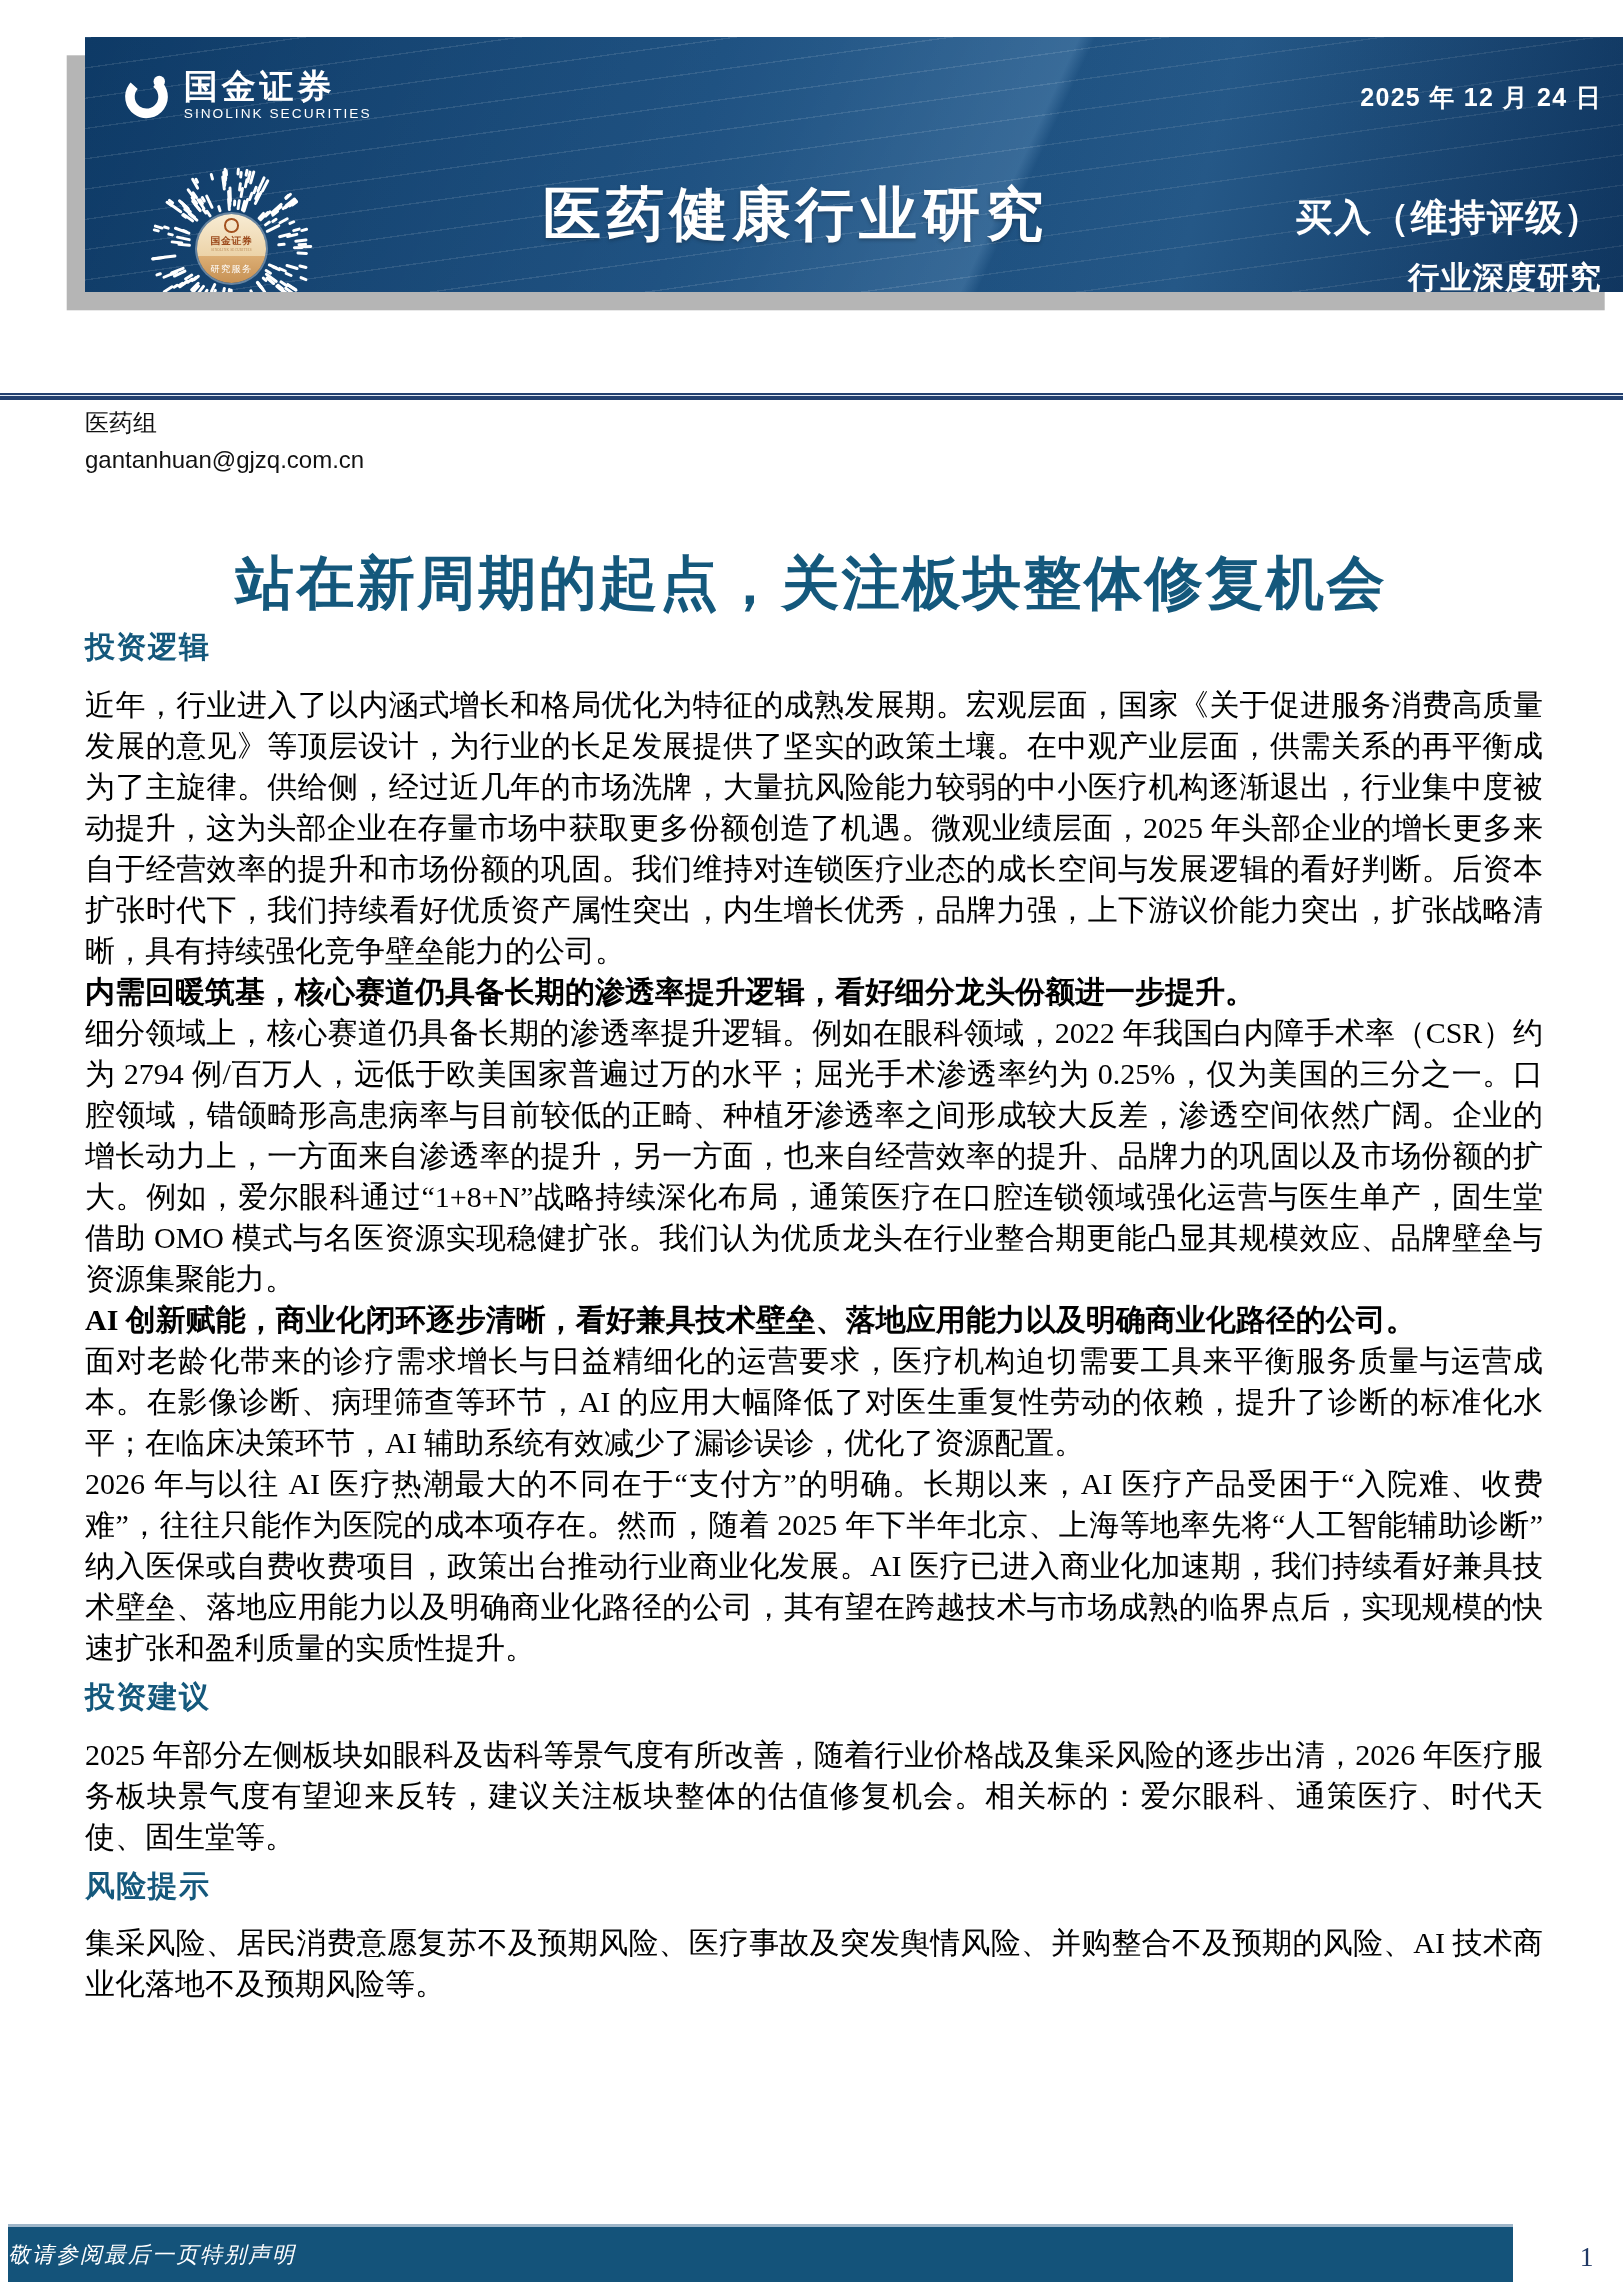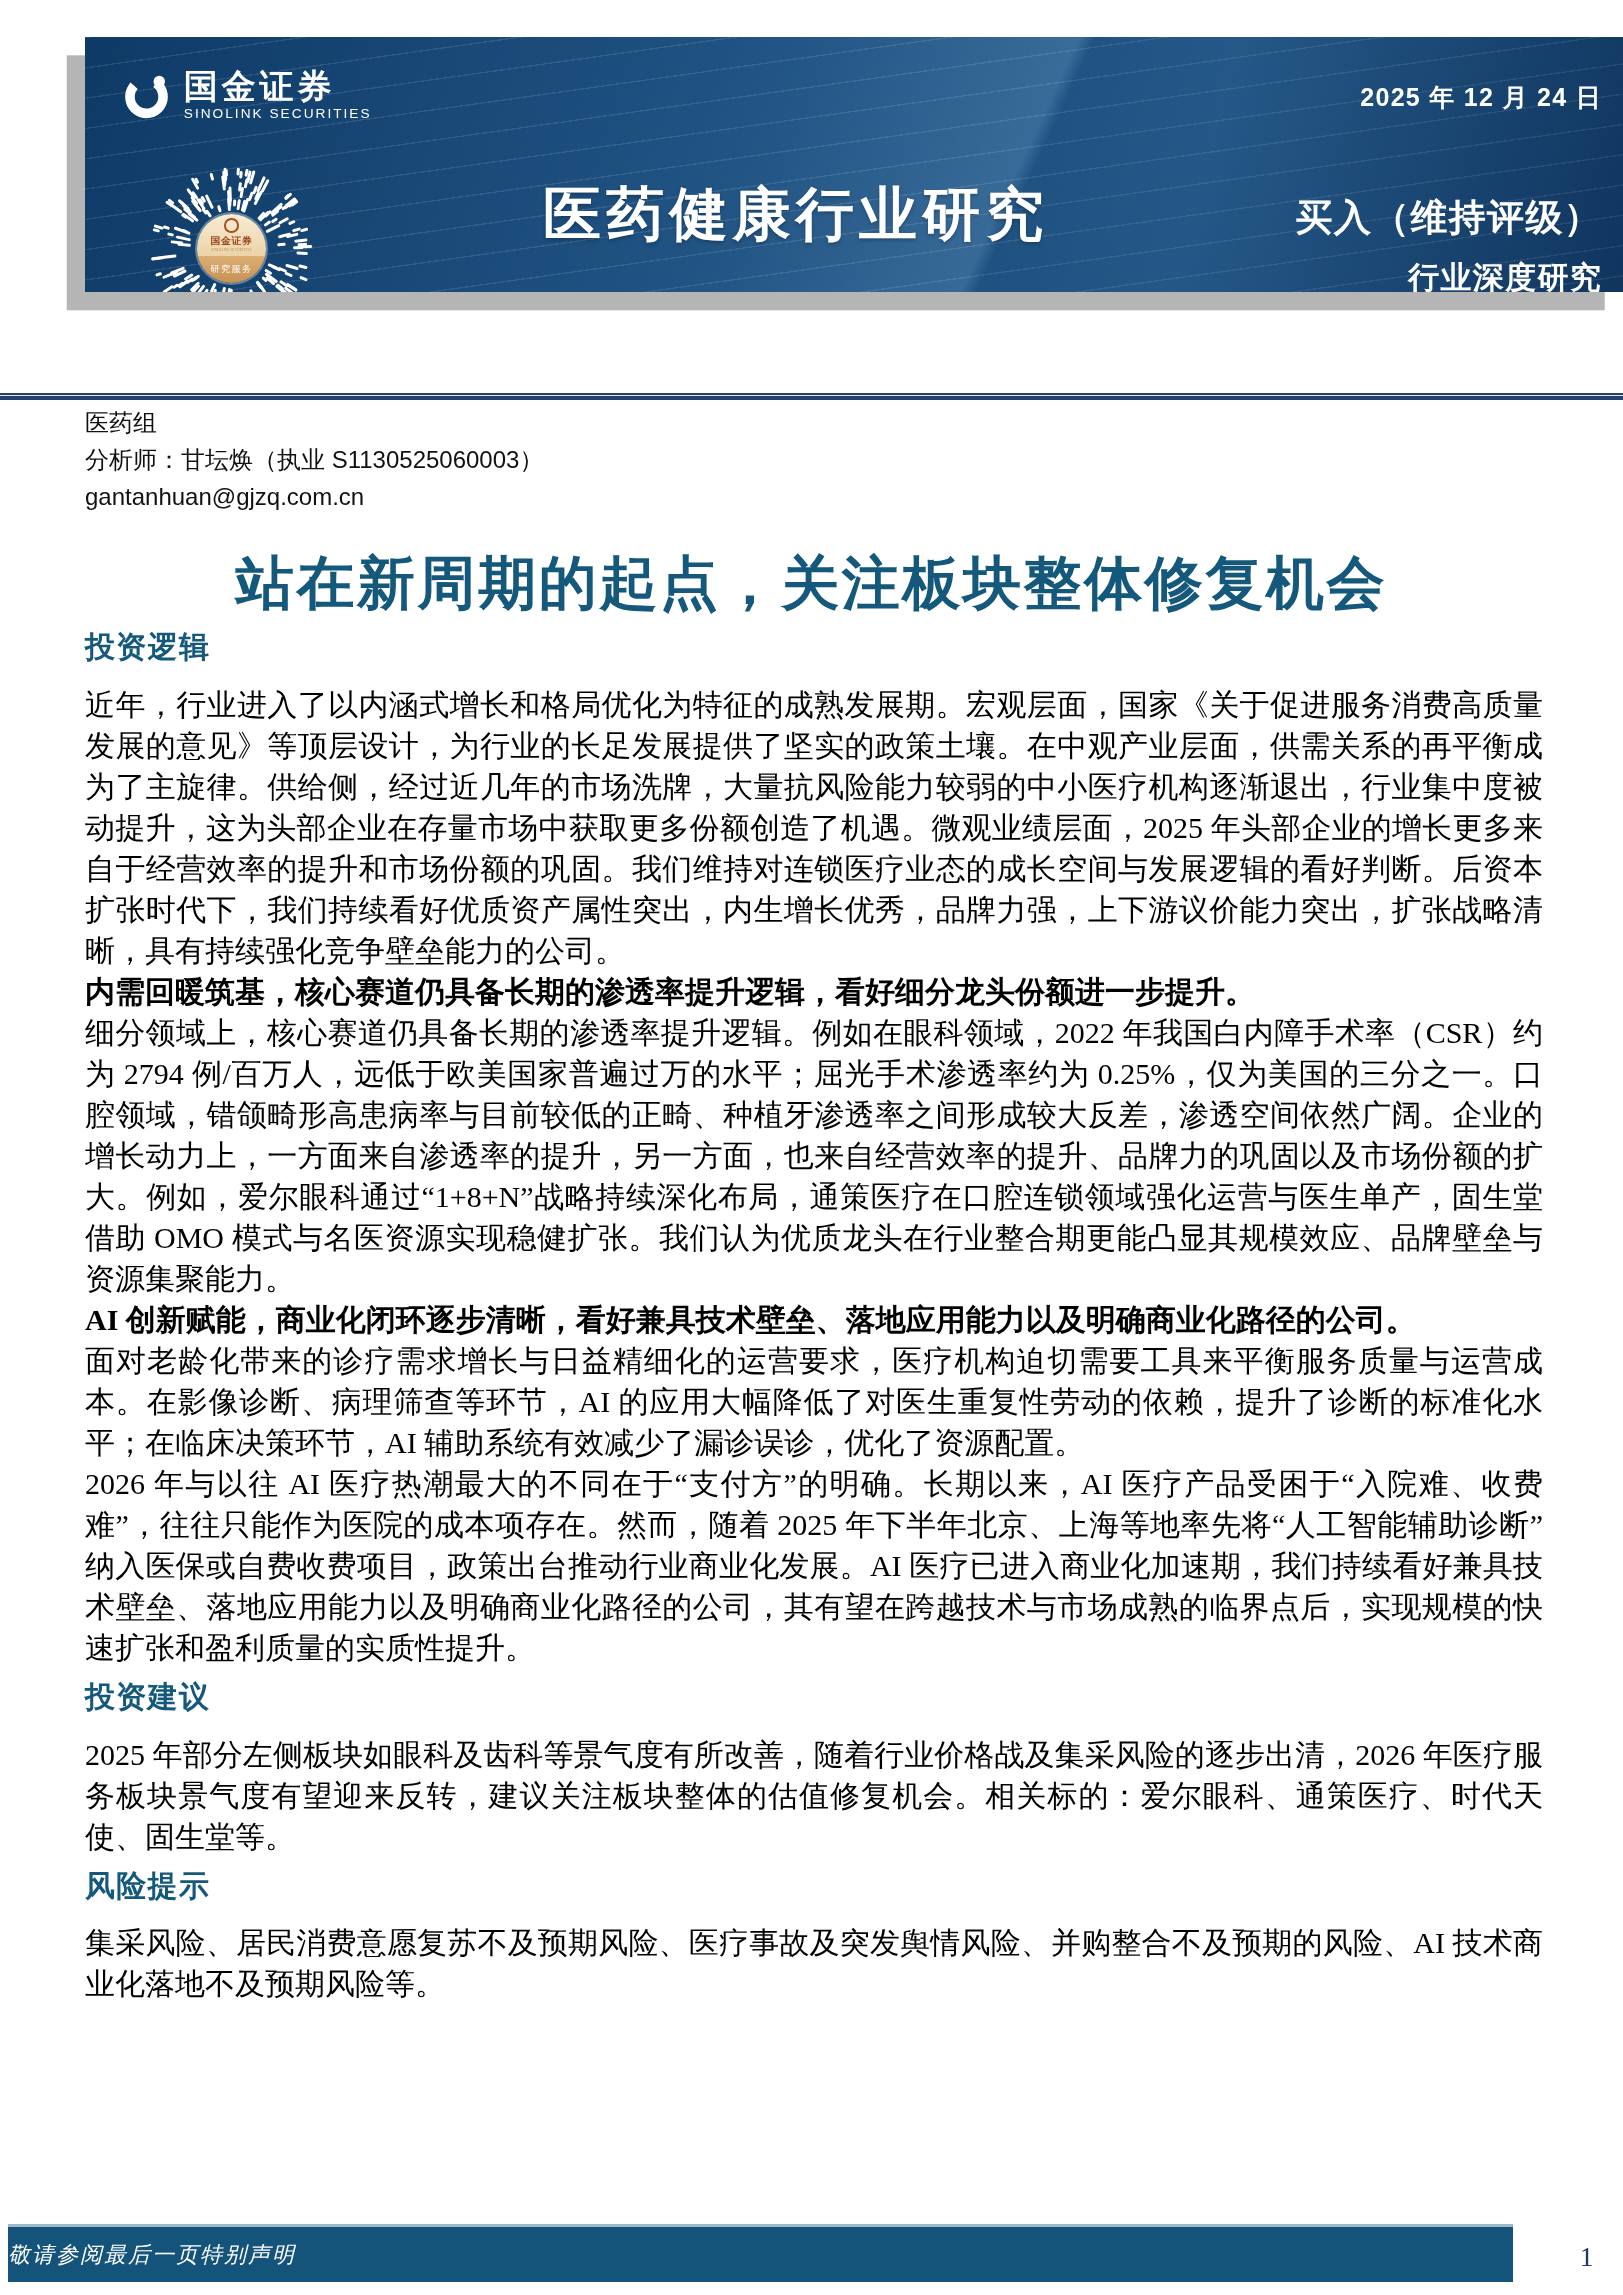--- a/index.html
+++ b/index.html
@@ -292,21 +292,20 @@
     <div class="b-rating">买入（维持评级）</div>
     <div class="b-type">行业深度研究</div>
     <div class="b-tag">证券研究报告</div>
   </div>
 </div>
 
 <div class="hr-double"></div>
 
 <div class="analyst">
   <div>医药组</div>
-  <div>分析师：甘坛焕（执业 S1130525060003）</div>
   <div>gantanhuan@gjzq.com.cn</div>
 </div>
 
 <div class="doc-title">站在新周期的起点，关注板块整体修复机会</div>
 
 <div class="content">
   <div class="sec-h">投资逻辑</div>
   <p>近年，行业进入了以内涵式增长和格局优化为特征的成熟发展期。宏观层面，国家《关于促进服务消费高质量发展的意见》等顶层设计，为行业的长足发展提供了坚实的政策土壤。在中观产业层面，供需关系的再平衡成为了主旋律。供给侧，经过近几年的市场洗牌，大量抗风险能力较弱的中小医疗机构逐渐退出，行业集中度被动提升，这为头部企业在存量市场中获取更多份额创造了机遇。微观业绩层面，2025 年头部企业的增长更多来自于经营效率的提升和市场份额的巩固。我们维持对连锁医疗业态的成长空间与发展逻辑的看好判断。后资本扩张时代下，我们持续看好优质资产属性突出，内生增长优秀，品牌力强，上下游议价能力突出，扩张战略清晰，具有持续强化竞争壁垒能力的公司。</p>
   <p class="bold">内需回暖筑基，核心赛道仍具备长期的渗透率提升逻辑，看好细分龙头份额进一步提升。</p>
   <p>细分领域上，核心赛道仍具备长期的渗透率提升逻辑。例如在眼科领域，2022 年我国白内障手术率（CSR）约为 2794 例/百万人，远低于欧美国家普遍过万的水平；屈光手术渗透率约为 0.25%，仅为美国的三分之一。口腔领域，错颌畸形高患病率与目前较低的正畸、种植牙渗透率之间形成较大反差，渗透空间依然广阔。企业的增长动力上，一方面来自渗透率的提升，另一方面，也来自经营效率的提升、品牌力的巩固以及市场份额的扩大。例如，爱尔眼科通过“1+8+N”战略持续深化布局，通策医疗在口腔连锁领域强化运营与医生单产，固生堂借助 OMO 模式与名医资源实现稳健扩张。我们认为优质龙头在行业整合期更能凸显其规模效应、品牌壁垒与资源集聚能力。</p>

